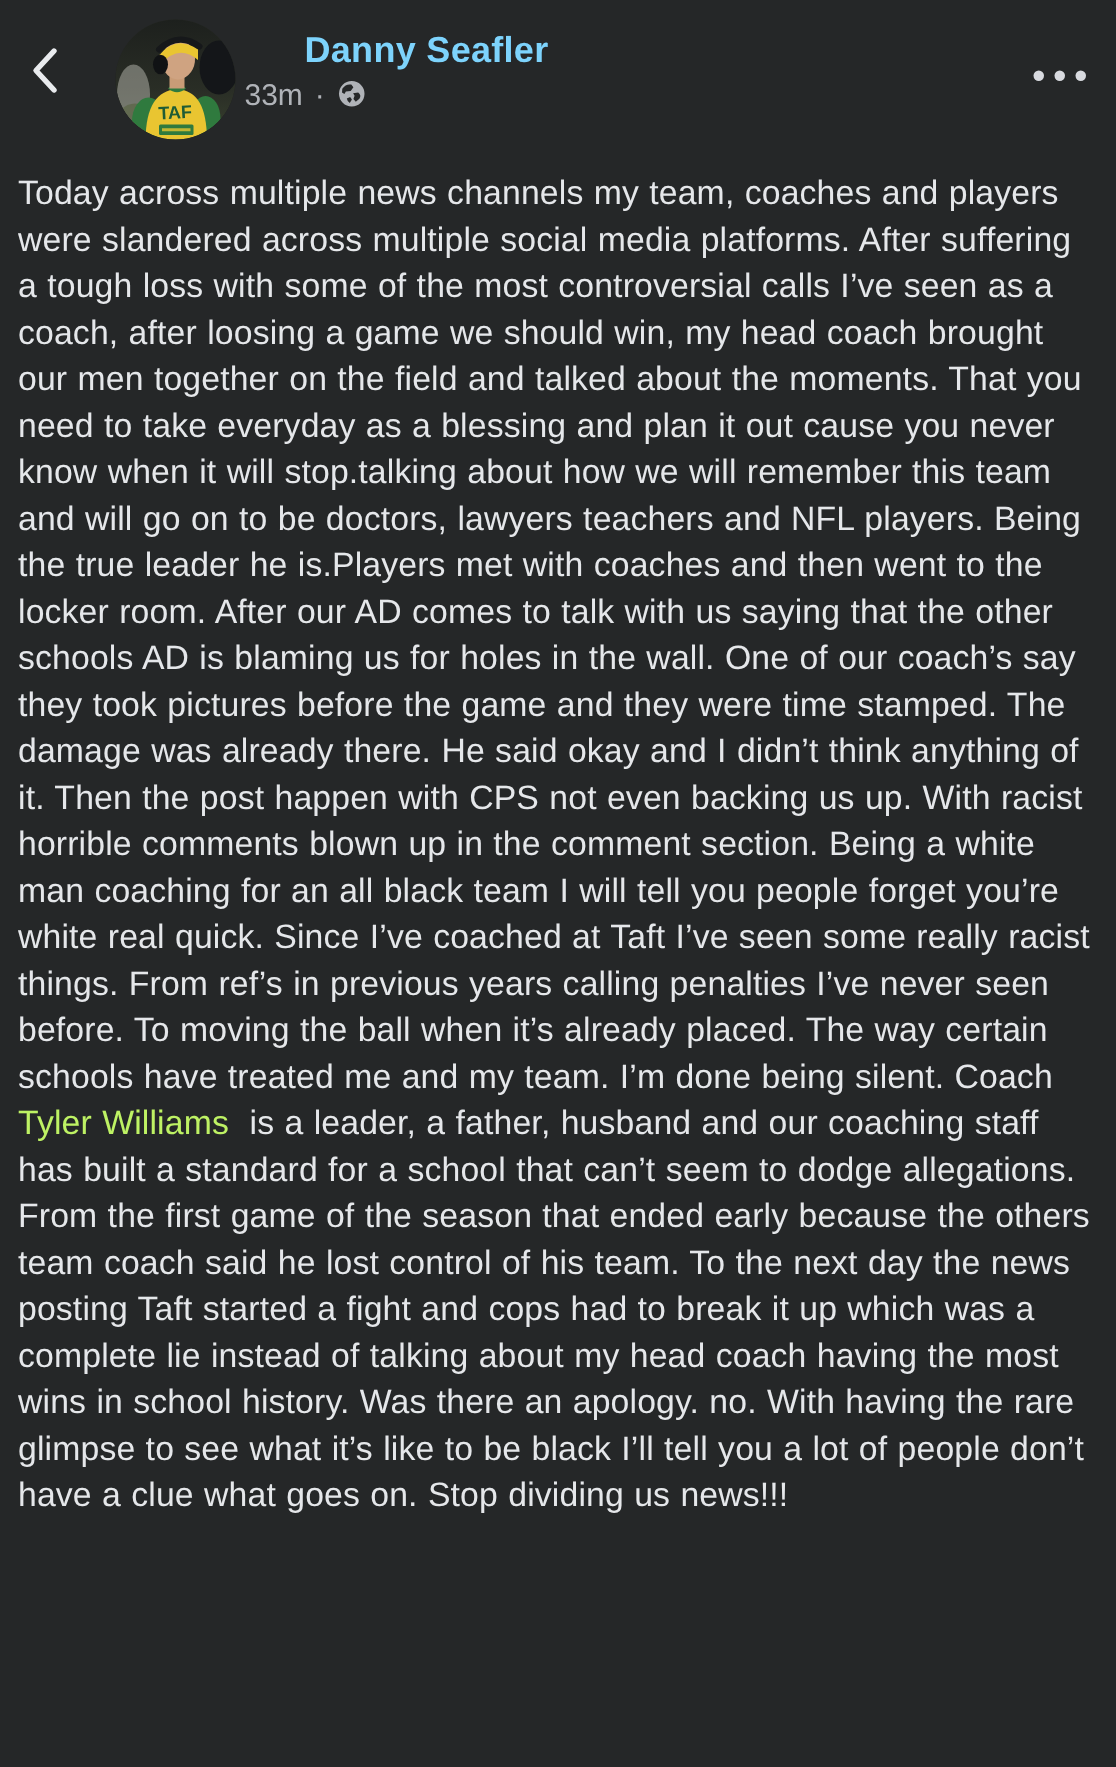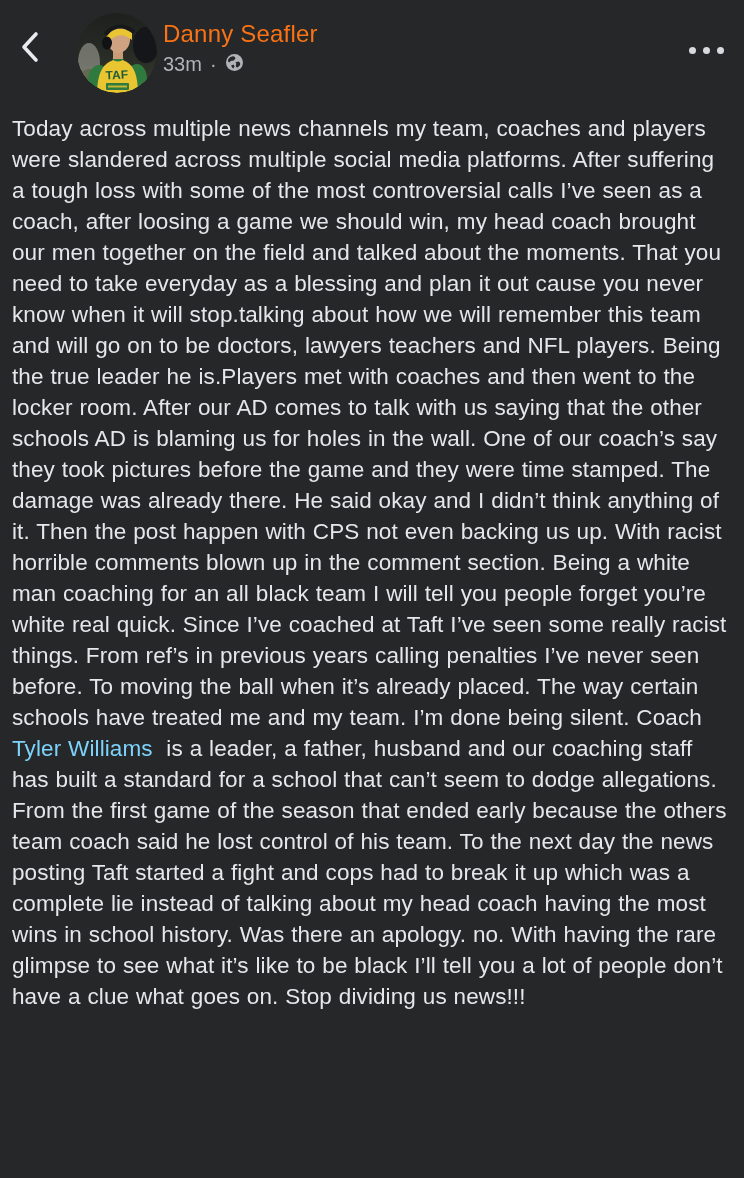--- a/index.html
+++ b/index.html
@@ -35,24 +35,25 @@
     border-radius: 50%;
     overflow: hidden;
     background: #23261f;
   }
   .id-block {
     position: absolute;
     left: 163px; top: 20px;
   }
   .user-name {
     font-size: 24px;
-    font-weight: 400;
-    color: #f97316;
+    font-weight: 700;
+    color: #7dd3fc;
     letter-spacing: 0.2px;
     line-height: 28px;
+    margin-left: 40px;
   }
   .meta-row {
     margin-top: 5px;
     display: flex;
     gap: 8px;
     color: #b0b3b8;
     font-size: 20px;
     line-height: 22px;
   }
   .more-btn {
@@ -75,21 +76,21 @@
     left: 12px;
     right: 11px;
     top: 113px;
     color: #e5e7ea;
     font-size: 22.5px;
     line-height: 31px;
     letter-spacing: 0.1px;
     word-spacing: 0.5px;
   }
   .post-link {
-    color: #7dd3fc;
+    color: #bef264;
     cursor: pointer;
   }
 </style>
 </head>
 <body>
 
 <div class="screen">
 
   <div class="header">
 

